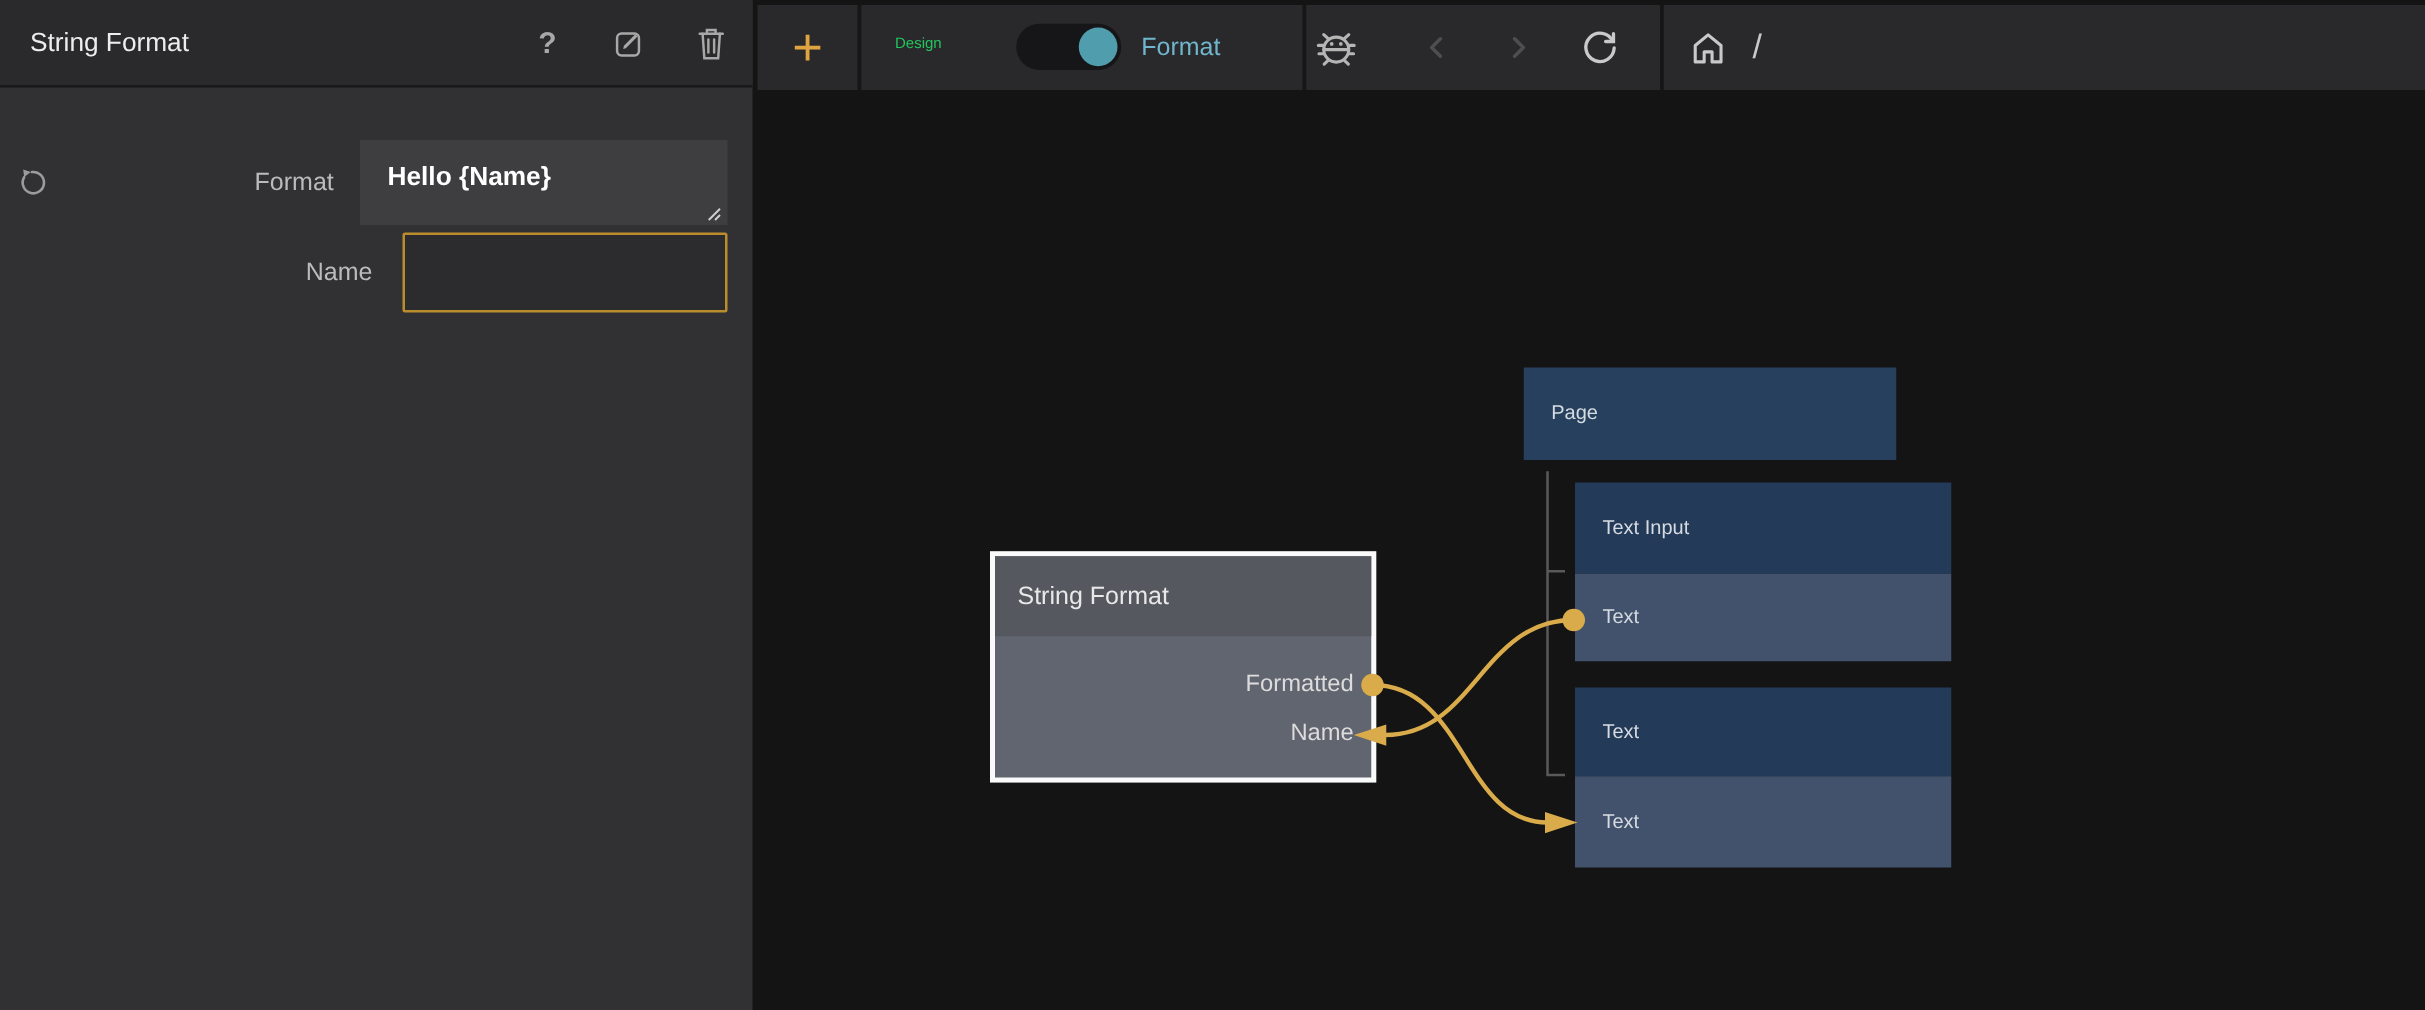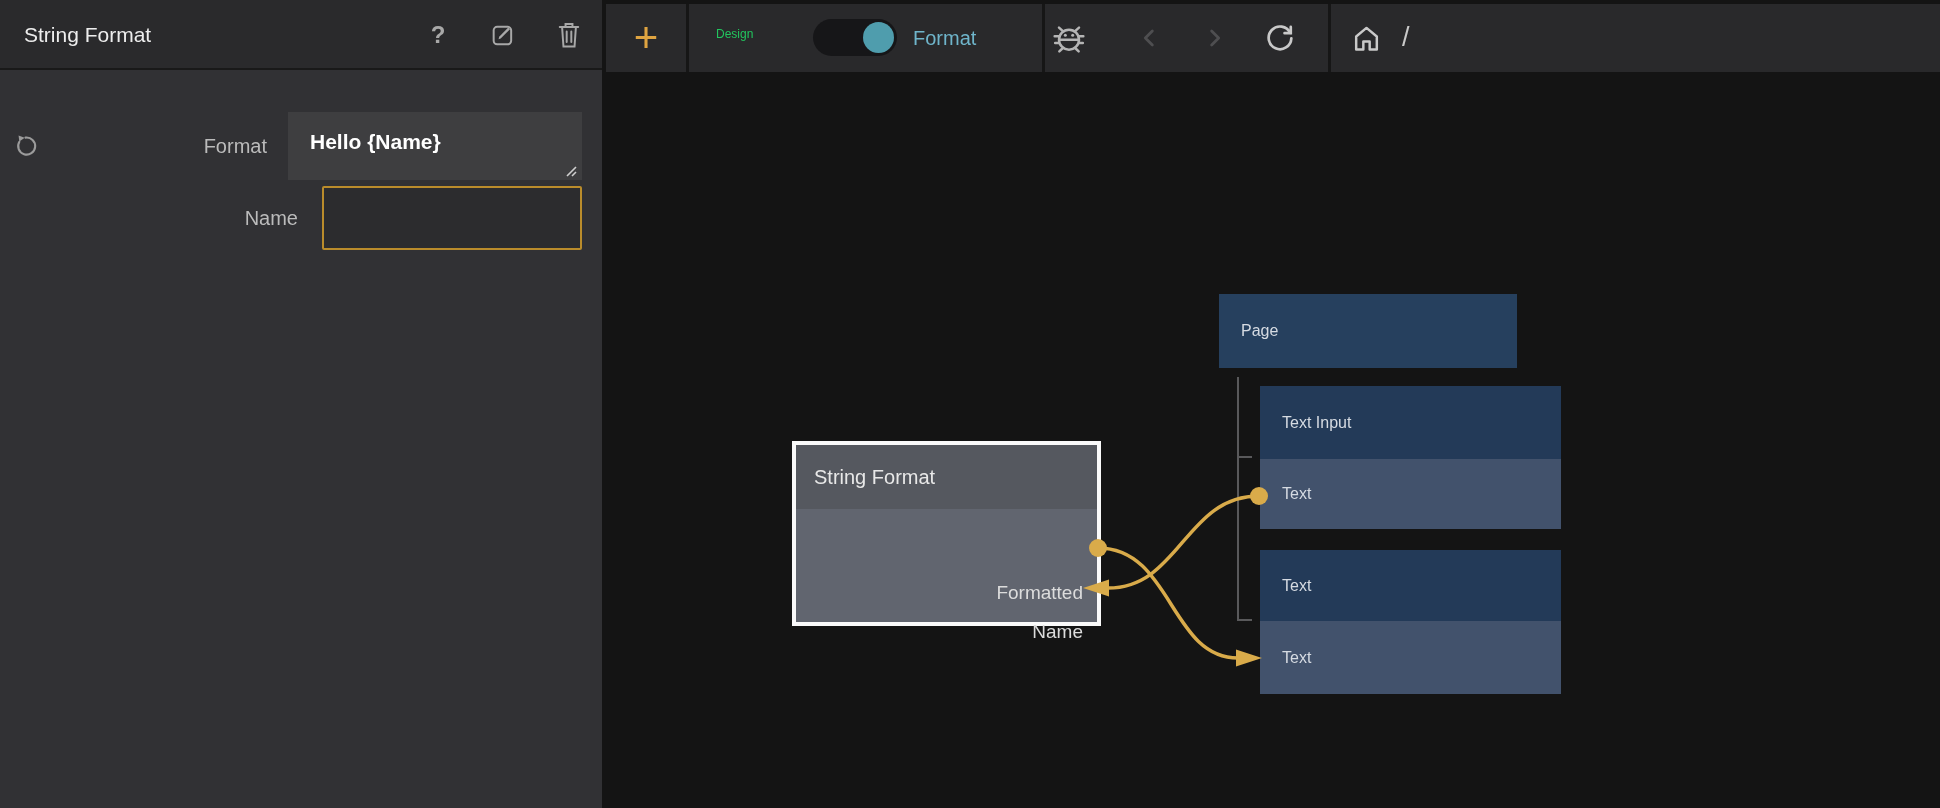--- a/index.html
+++ b/index.html
@@ -74,21 +74,21 @@
   <div class="nhead" style="height:71px;">
     <div class="node-title">Text</div>
   </div>
   <div class="nrow" style="height:73px;">
     <div class="node-title">Text</div>
   </div>
 </div>
 
 <div class="node sf-node">
   <div class="sf-head">String Format</div>
-  <div style="position:relative;height:109px;margin-top:45px;">
+  <div style="position:relative;height:109px;">
     <div class="sf-port" style="top:28px;">Formatted</div>
     <div class="sf-port" style="top:67px;">Name</div>
   </div>
 </div>
 
 <svg class="wires" viewBox="0 0 1940 808">
   <g stroke="#59595B" stroke-width="2" fill="none">
     <path d="M1238 377 V620 H1252"></path>
     <path d="M1238 457 H1252"></path>
   </g>

